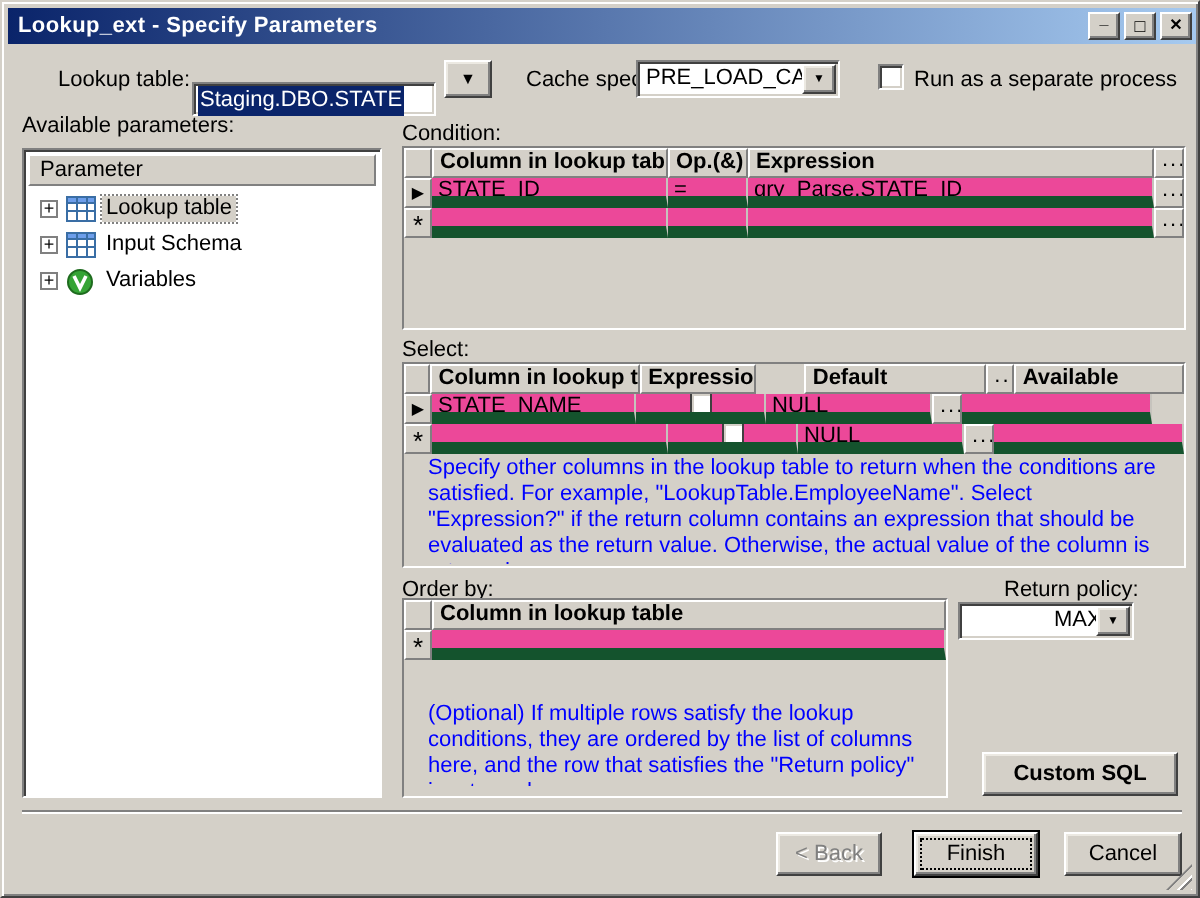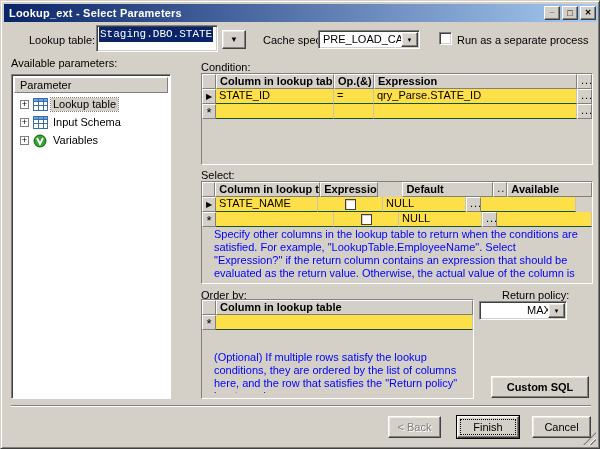--- a/index.html
+++ b/index.html
@@ -46,21 +46,21 @@
   
   .grid { position:absolute; }
   .grow { display:flex; height:15px; }
   .cell { overflow:hidden; white-space:nowrap; padding:0 3px; line-height:13px; }
   .gh { background:#D4D0C8; font-weight:bold;
     border-top:1px solid #FFFFFF; border-left:1px solid #FFFFFF;
     border-right:1px solid #808080; border-bottom:1px solid #808080; }
   .gbtn { background:#D4D0C8; font-weight:normal; text-align:center;
     border-top:1px solid #FFFFFF; border-left:1px solid #FFFFFF;
     border-right:1px solid #808080; border-bottom:1px solid #808080; }
-  .gc { background:#fde047; border-right:1px solid #C6C3BD; border-bottom:1px solid #14532d; }
+  .gc { background:#ec4899; border-right:1px solid #C6C3BD; border-bottom:6px solid #14532d; }
   .marker { font-size:8px; text-align:center; padding:0; line-height:14px; }
   .newrow { font-size:13px; line-height:15px; }
   .ell { letter-spacing:1px; line-height:11px; }
   .cbcell { display:flex; align-items:center; justify-content:center; padding:0; }
   .gridcb { width:11px; height:11px; background:#FFFFFF; border:1px solid #404040;
     box-shadow: 1px 1px 0 #D4D0C8 inset; }
 
   .help { color:#0000FF; line-height:13px; }
 
   
@@ -86,55 +86,55 @@
   .resize-grip { position:absolute; right:3px; bottom:3px; width:13px; height:13px;
     background: repeating-linear-gradient(135deg, transparent 0 3px, #FFFFFF 3px 4px, #808080 4px 5px);
     clip-path: polygon(100% 0, 100% 100%, 0 100%); }
 </style>
 </head>
 <body>
 
 <div class="dialog">
 
   <div class="titlebar">
-    <span class="title">Lookup_ext - Select Parameters</span>
+    <span class="title">Lookup_ext - Specify Parameters</span>
     <div class="winbtns">
       <div class="winbtn">
           <span style="margin-top:-6px;">_</span>
         </div>
       <div class="winbtn">
           <span style="font-size:9px;">□</span>
         </div>
       <div class="winbtn">
           <span>✕</span>
         </div>
     </div>
   </div>
 
   <div class="abs lbl" style="left:28px; top:33px; width:65px; text-align:right;">Lookup table:</div>
-  <div class="abs field" style="left:95px; top:24px; width:122px; height:27px; padding:1px 2px;font-family:Liberation Mono, monospace;">
+  <div class="abs field" style="left:95px; top:40px; width:122px; height:17px; padding:1px 2px;">
     <span class="sel-text" style="line-height:13px; display:inline-block;">Staging.DBO.STATE</span>
   </div>
   <div class="abs btn3d dropbtn" style="left:221px; top:29px; width:24px; height:19px;">
     <span>▼</span>
   </div>
 
   <div class="abs lbl" style="left:262px; top:33px;">Cache spec:</div>
   <div class="abs field combo" style="left:317px; top:29px; width:102px; height:19px;">
     <span class="txt">PRE_LOAD_CACHE</span>
     <span class="btn3d combo-arrow">
         <span>▼</span>
       </span>
   </div>
 
   <div class="abs checkbox" style="left:438px; top:31px;"></div>
   <div class="abs lbl" style="left:456px; top:33px;">Run as a separate process</div>
 
   <div class="abs lbl" style="left:10px; top:56px;">Available parameters:</div>
-  <div class="abs field" style="left:10px; top:73px; width:160px; height:325px; box-shadow:inset 1px 1px 0 #404040;">
+  <div class="abs field" style="left:10px; top:73px; width:180px; height:325px; box-shadow:inset 1px 1px 0 #404040;">
     <div class="tree-header">Parameter</div>
 
     <div class="tree-item" style="top:21px;">
       <span class="plusbox" style="margin-left:6px;">+</span>
       <span class="tree-icon">
         <svg width="15" height="13" viewBox="0 0 15 13">
             <rect x="0.5" y="0.5" width="14" height="12" fill="#FFFFFF" stroke="#3A6EA5"></rect>
             <rect x="0.5" y="0.5" width="14" height="3" fill="#6D9EEB" stroke="#3A6EA5"></rect>
             <line x1="5.5" y1="1" x2="5.5" y2="12" stroke="#3A6EA5"></line>
             <line x1="10.5" y1="1" x2="10.5" y2="12" stroke="#3A6EA5"></line>

